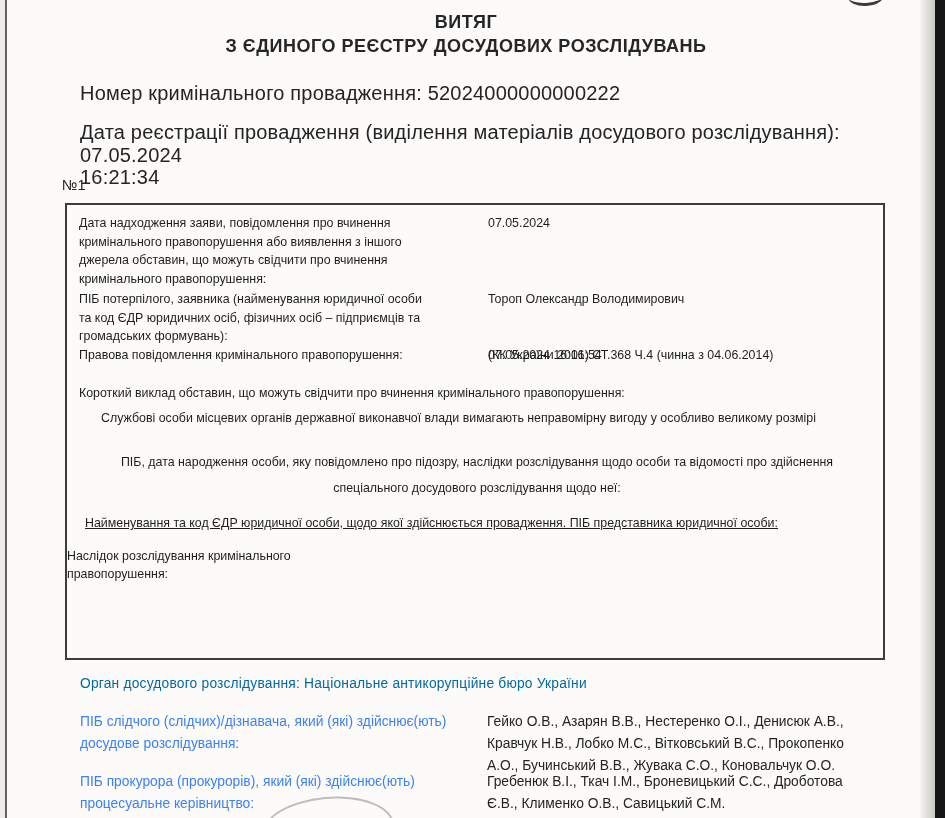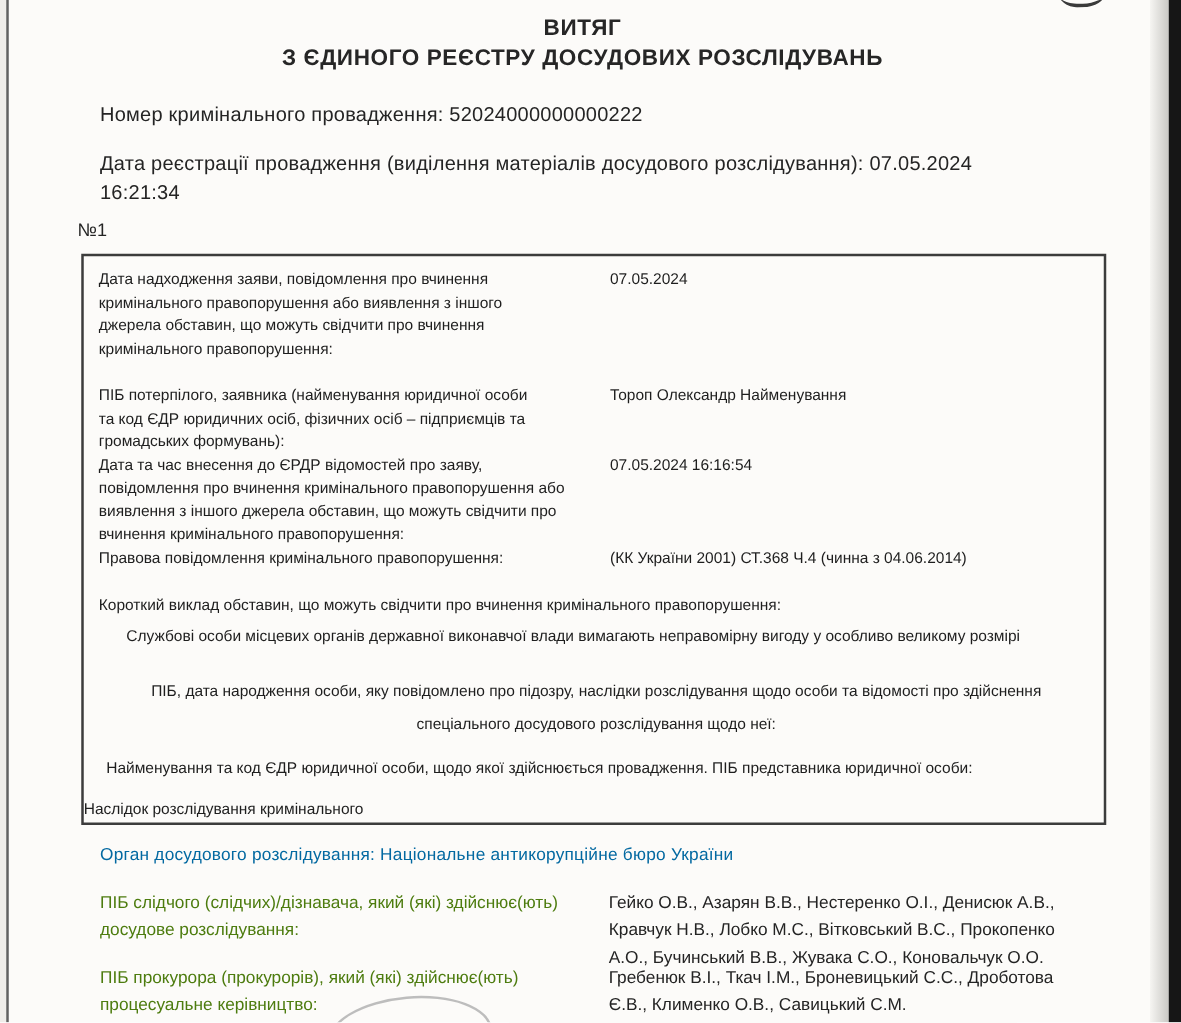--- a/index.html
+++ b/index.html
@@ -17,43 +17,43 @@
     background:linear-gradient(to right,#f6f5f2,#c9c8c4); }
   .scan-right-band { position:absolute; right:0; top:0; width:10px; height:100%; background:#161616; }
   .corner-mark { position:absolute; left:848px; top:-4px; width:36px; height:10px;
     border-bottom:3px solid #3a3a3a; border-radius:0 0 50% 50% / 0 0 100% 100%; transform:rotate(-3deg); }
   .stamp-curve { position:absolute; left:262px; top:797px; width:132px; height:64px;
     border:2px solid #a8a8a8; border-radius:50%; transform:rotate(-5deg); opacity:.75; }
   
   .title-line { position:absolute; left:0; width:932px; text-align:center;
     font-size:18px; font-weight:600; letter-spacing:.5px; color:#262626; }
   .t1 { top:12px; } .t2 { top:36px; }
-  .intro { position:absolute; left:80px; font-size:16px; letter-spacing:.2px; line-height:22.5px; color:#242424; }
+  .intro { position:absolute; left:80px; font-size:20px; letter-spacing:.2px; line-height:22.5px; color:#242424; }
   .case-no { top:82px; }
   .reg-date { top:121px; width:800px; white-space:pre-line; }
   .rec-no { position:absolute; left:62px; top:177px; font-size:14.5px; color:#242424; }
   
   .rtable { position:absolute; left:65px; top:203px; width:820px; height:457px;
     border:2px solid #3c3c3c; padding:9px 12px; font-size:12.4px; line-height:18.5px;
     color:#1e1e1e; overflow:hidden; background:transparent; }
   .trow { position:relative; width:100%; }
   .trow .lbl { display:inline-block; width:398px; white-space:pre-line; vertical-align:top; }
   .trow .val { position:absolute; left:409px; top:0; white-space:nowrap; }
-  .r1 { margin-bottom:19px; }
+  .r1 { margin-bottom:2px; }
   .r4 { margin-bottom:20px; }
   .full { white-space:pre-line; }
   .summary-head { margin-bottom:6px; }
   .summary-text { padding-left:22px; margin-bottom:22px; }
   .suspect { line-height:26px; padding-left:4px; margin-bottom:13px;text-align:center; }
-  .entity { padding-left:6px; margin-bottom:14px; }
+  .entity { padding-left:6px; margin-bottom:14px;text-decoration:underline; }
   .outcome { margin-left:-12px; }
   
   .footer-line { position:absolute; left:80px; top:676px; font-size:13.8px; letter-spacing:.2px; color:#0369a1; }
   .flabel { position:absolute; left:80px; width:404px; font-size:13.8px; line-height:22px;
-    white-space:pre-line; color:#4d7c0f; }
+    white-space:pre-line; color:#3b82f6; }
   .fvalue { position:absolute; left:487px; width:388px; font-size:13.8px; line-height:22px;
     white-space:pre-line; color:#242424; }
   .inv { top:711px; } .pros { top:771px; }
 </style>
 </head>
 <body>
 
 <div class="page">
 
   <div class="scan-left-soft"></div>
@@ -77,28 +77,24 @@
 кримінального правопорушення або виявлення з іншого
 джерела обставин, що можуть свідчити про вчинення
 кримінального правопорушення:</span>
       <span class="val">07.05.2024</span>
     </div>
 
     <div class="trow r2">
       <span class="lbl">ПІБ потерпілого, заявника (найменування юридичної особи
 та код ЄДР юридичних осіб, фізичних осіб – підприємців та
 громадських формувань):</span>
-      <span class="val">Тороп Олександр Найменування</span>
+      <span class="val">Тороп Олександр Володимирович</span>
     </div>
 
     <div class="trow r3">
-      <span class="lbl">Дата та час внесення до ЄРДР відомостей про заяву,
-повідомлення про вчинення кримінального правопорушення або
-виявлення з іншого джерела обставин, що можуть свідчити про
-вчинення кримінального правопорушення:</span>
       <span class="val">07.05.2024 16:16:54</span>
     </div>
 
     <div class="trow r4">
       <span class="lbl">Правова повідомлення кримінального правопорушення:</span>
       <span class="val">(КК України 2001) СТ.368 Ч.4 (чинна з 04.06.2014)</span>
     </div>
 
     <div class="full summary-head">Короткий виклад обставин, що можуть свідчити про вчинення кримінального правопорушення:</div>
     <div class="full summary-text">Службові особи місцевих органів державної виконавчої влади вимагають неправомірну вигоду у особливо великому розмірі</div>

